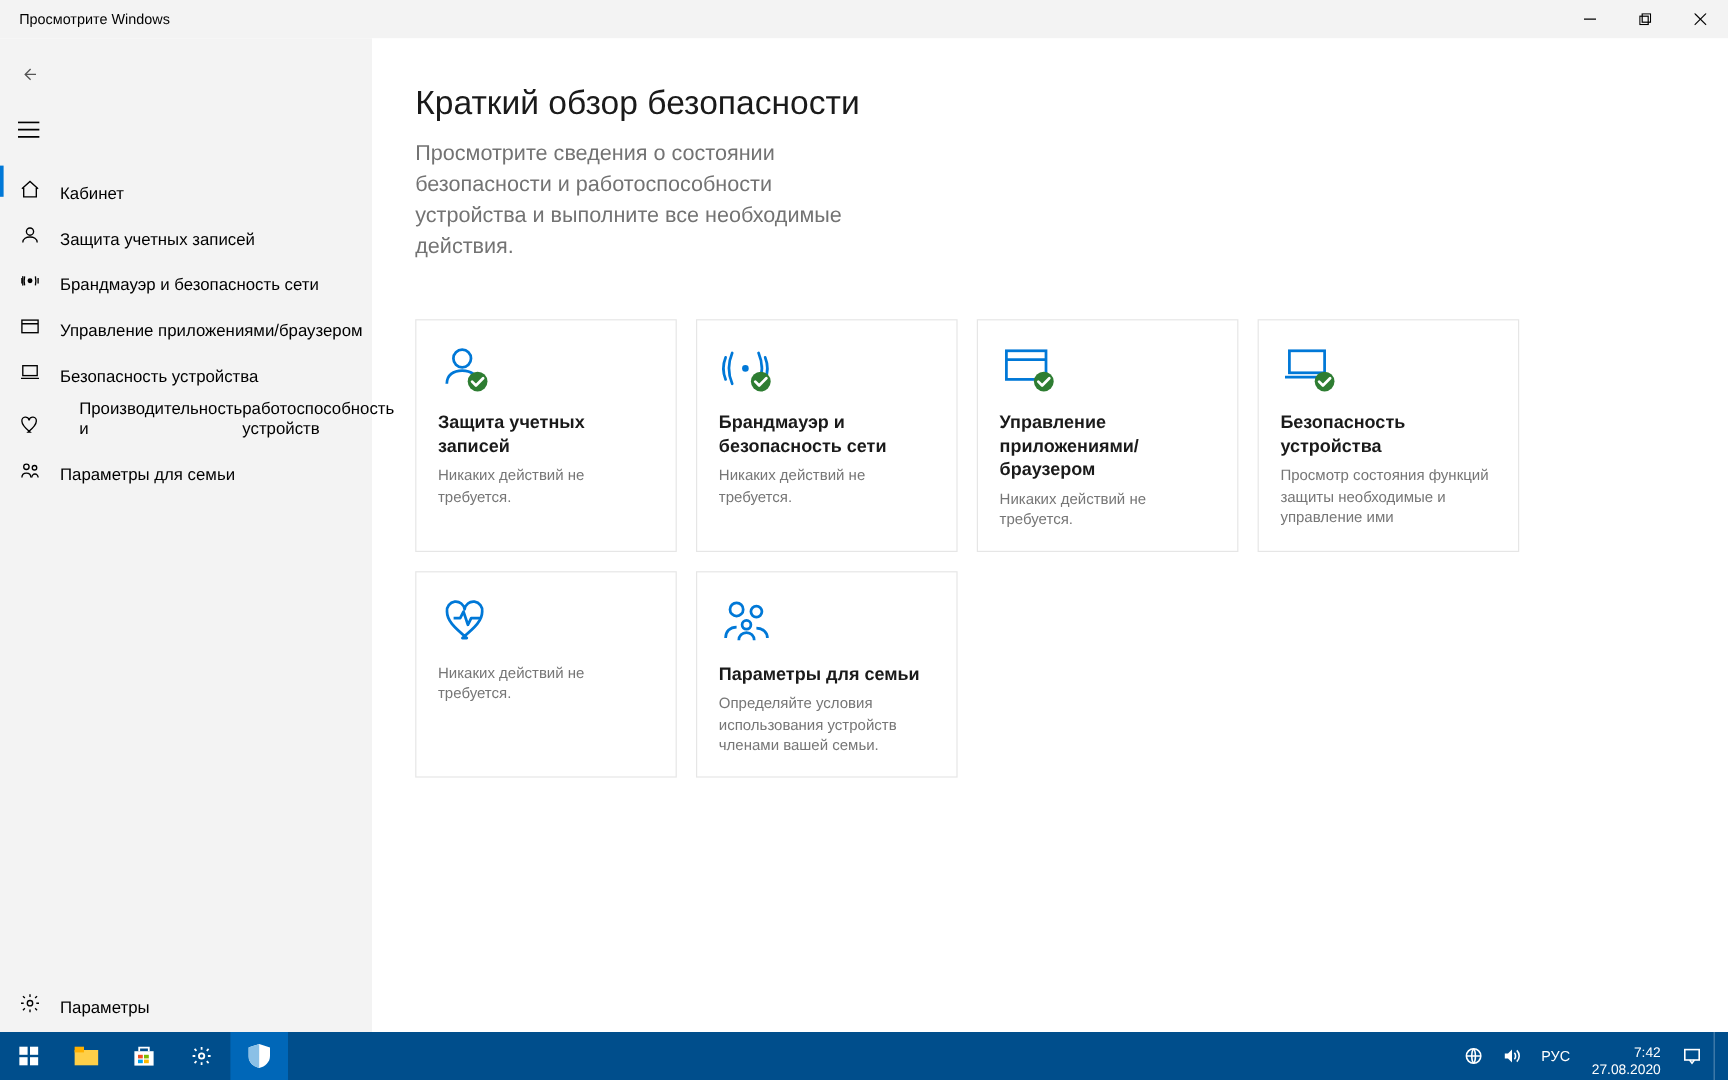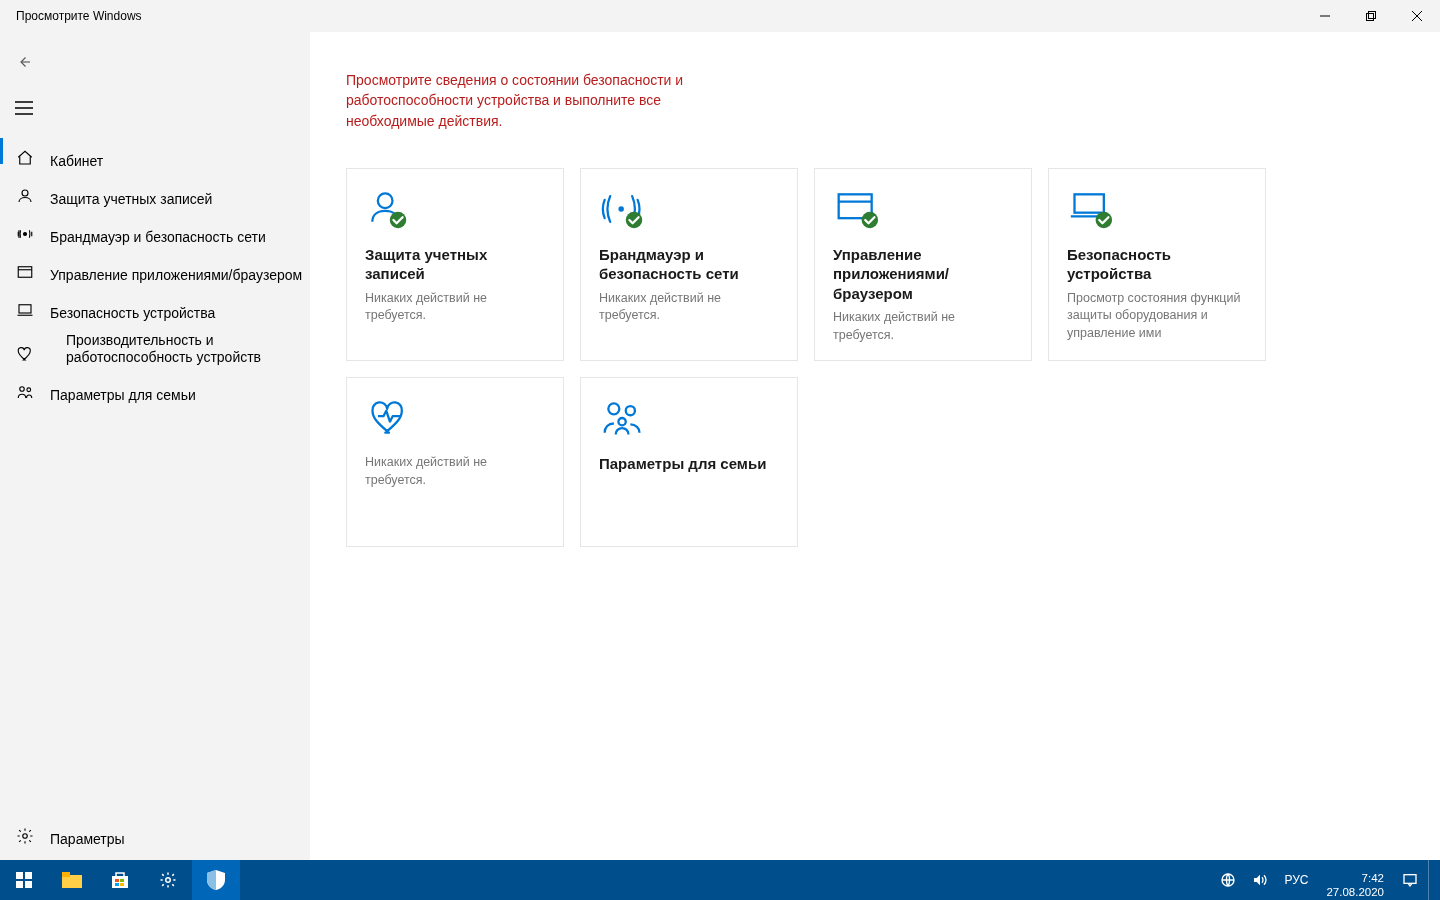--- a/index.html
+++ b/index.html
@@ -15,27 +15,27 @@
   .body { flex: 1; display: flex; min-height: 0; }
   .sidebar { width: 310px; background: #f3f3f3; display: flex; flex-direction: column; padding-top: 10px; }
   .sidebar-back { width: 48px; height: 40px; display:flex; align-items:center; justify-content:center; color:#444; }
   .sidebar-hamburger { width: 48px; height: 40px; display:flex; align-items:center; justify-content:center; margin-top:6px; margin-bottom:4px; }
   .nav { display:flex; flex-direction:column; }
   .nav-item { height: 38px; display:flex; align-items:flex-end; padding-left: 16px; font-size: 14px; color:#000; cursor:pointer; position:relative; }
   .nav-item.tall { height: 44px; }
   .nav-item.selected::before { content:""; position:absolute; left:0; top:6px; bottom:6px; width:3px; background:#0078d7; }
   .nav-item-label { margin-left: 16px; line-height:1.2; }
   .nav-item svg { flex-shrink:0; }
-  .nav-item .two-line { display:flex; flex-direction:column;margin-left:32px; }
+  .nav-item .two-line { display:flex; flex-direction:row;margin-left:32px; }
   .sidebar-spacer { flex:1; }
   
   .content { flex:1; background:#ffffff; padding: 38px 0 0 0; overflow:auto; }
   .content-inner { padding-left: 36px; padding-right: 36px; }
   .page-title { font-size: 28px; font-weight: 400; color:#1a1a1a; margin-bottom: 12px; }
-  .page-subtitle { font-size: 14px; color:#b91c1c; max-width: 380px; line-height:1.45; margin-bottom: 37px; }
+  .page-subtitle { font-size: 18px; color:#737373; max-width: 380px; line-height:1.45; margin-bottom: 48px; }
   .cards { display:flex; flex-wrap:wrap; gap: 16px; }
   .card { width: 218px; min-height: 170px; background:#ffffff; border:1px solid #e6e6e6; padding: 18px 18px 16px 18px; display:flex; flex-direction:column; }
   .card-icon { height: 44px; margin-bottom: 14px; display:flex; align-items:flex-start; }
   .card-title { font-size: 15px; font-weight:600; color:#1a1a1a; margin-bottom: 6px; line-height:1.3; }
   .card-desc { font-size: 12.5px; color:#767676; line-height:1.4; }
   
   .taskbar { width:1440px; height:40px; background:#004e8c; display:flex; align-items:center; color:#fff; font-size:12px; position:relative; }
   .task-btn { width:48px; height:40px; display:flex; align-items:center; justify-content:center; }
   .task-btn.active { background:#0067b8; }
   .tray { margin-left:auto; display:flex; align-items:flex-end; height:100%; padding-right:6px; gap:4px; }
@@ -167,20 +167,21 @@
               <circle cx="12" cy="12" r="3"></circle>
               <path d="M12 2v3M12 19v3M4.2 4.2l2.1 2.1M17.7 17.7l2.1 2.1M2 12h3M19 12h3M4.2 19.8l2.1-2.1M17.7 6.3l2.1-2.1"></path>
             </svg>
         </span>
         <span class="nav-item-label">Параметры</span>
       </div>
     </div>
 
     <div class="content">
       <div class="content-inner">
+        <div class="page-title">Краткий обзор безопасности</div>
         <div class="page-subtitle">Просмотрите сведения о состоянии безопасности и работоспособности устройства и выполните все необходимые действия.</div>
         <div class="cards">
 
           <div class="card">
             <div class="card-icon">
               <svg width="44" height="44" viewBox="0 0 48 48">
                 <g fill="none" stroke="#0078d7" stroke-width="2.5">
                   <circle cx="22" cy="15" r="8"></circle>
                   <path d="M8 38c0-8 6-12 14-12s14 4 14 12"></path>
                 </g>
@@ -230,21 +231,21 @@
               <svg width="48" height="44" viewBox="0 0 52 48">
                 <g fill="none" stroke="#0078d7" stroke-width="2.5">
                   <rect x="8" y="8" width="32" height="20"></rect>
                   <line x1="4" y1="32" x2="44" y2="32"></line>
                 </g>
                 <circle cx="40" cy="36" r="9" fill="#2e7d32"></circle>
                 <path d="M35 36 l3.5 3.5 L45 33" fill="none" stroke="#fff" stroke-width="2.5" stroke-linecap="round" stroke-linejoin="round"></path>
               </svg>
             </div>
             <div class="card-title">Безопасность устройства</div>
-            <div class="card-desc">Просмотр состояния функций защиты оборудования и управление ими</div>
+            <div class="card-desc">Просмотр состояния функций защиты необходимые и управление ими</div>
           </div>
 
           <div class="card">
             <div class="card-icon">
               <svg width="48" height="44" viewBox="0 0 52 48">
                 <g fill="none" stroke="#0078d7" stroke-width="2.5" stroke-linejoin="round">
                   <path d="M26 40 C14 30 8 24 8 16 a8 8 0 0 1 16 -2 a8 8 0 0 1 16 2 c0 8 -6 14 -18 24z"></path>
                   <polyline points="14,22 20,22 23,16 27,28 30,22 38,22"></polyline>
                 </g>
               </svg>
@@ -259,20 +260,21 @@
                   <circle cx="16" cy="14" r="6"></circle>
                   <circle cx="34" cy="16" r="5"></circle>
                   <circle cx="25" cy="28" r="4"></circle>
                   <path d="M6 40c0-6 4-10 10-10"></path>
                   <path d="M44 40c0-5-4-9-10-9"></path>
                   <path d="M18 42c0-4 3-7 7-7s7 3 7 7"></path>
                 </g>
               </svg>
             </div>
             <div class="card-title">Параметры для семьи</div>
+            <div class="card-desc">Определяйте условия использования устройств членами вашей семьи.</div>
           </div>
 
         </div>
       </div>
     </div>
   </div>
 </div>
 
 <div class="taskbar">
   <div class="task-btn">

